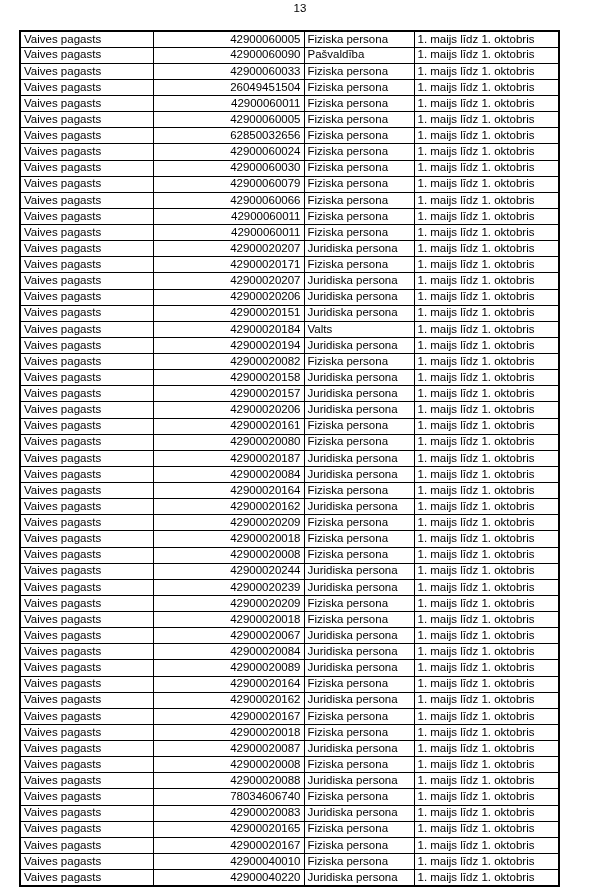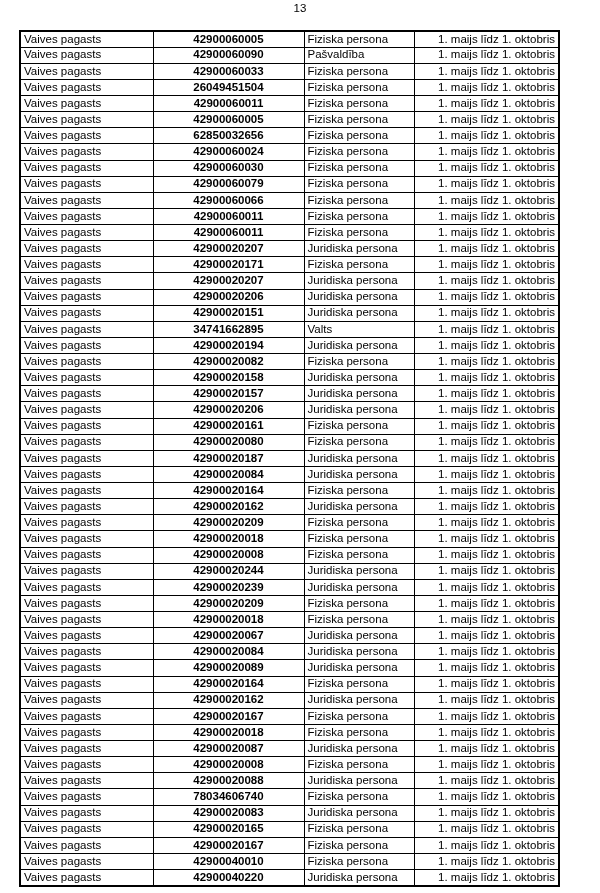--- a/index.html
+++ b/index.html
@@ -41,23 +41,23 @@
     height: 16.13px;
     padding: 0 3px;
     font-size: 11.5px;
     line-height: 1;
     vertical-align: middle;
     white-space: nowrap;
     overflow: hidden;
     color: #000000;
   }
   td.col-parish { text-align: left; }
-  td.col-code   { text-align: center; font-weight: bold; }
+  td.col-code   { text-align: right; }
   td.col-type   { text-align: left; }
-  td.col-period { text-align: right; }
+  td.col-period { text-align: left; }
   col.c-parish { width: 133px; }
   col.c-code   { width: 151px; }
   col.c-type   { width: 110px; }
   col.c-period { width: 145px; }
 </style>
 </head>
 <body>
 
 <div class="page">
 
@@ -174,21 +174,21 @@
           <td class="col-period">1. maijs līdz 1. oktobris</td>
         </tr>
         <tr>
           <td class="col-parish">Vaives pagasts</td>
           <td class="col-code">42900020151</td>
           <td class="col-type">Juridiska persona</td>
           <td class="col-period">1. maijs līdz 1. oktobris</td>
         </tr>
         <tr>
           <td class="col-parish">Vaives pagasts</td>
-          <td class="col-code">34741662895</td>
+          <td class="col-code">42900020184</td>
           <td class="col-type">Valts</td>
           <td class="col-period">1. maijs līdz 1. oktobris</td>
         </tr>
         <tr>
           <td class="col-parish">Vaives pagasts</td>
           <td class="col-code">42900020194</td>
           <td class="col-type">Juridiska persona</td>
           <td class="col-period">1. maijs līdz 1. oktobris</td>
         </tr>
         <tr>

